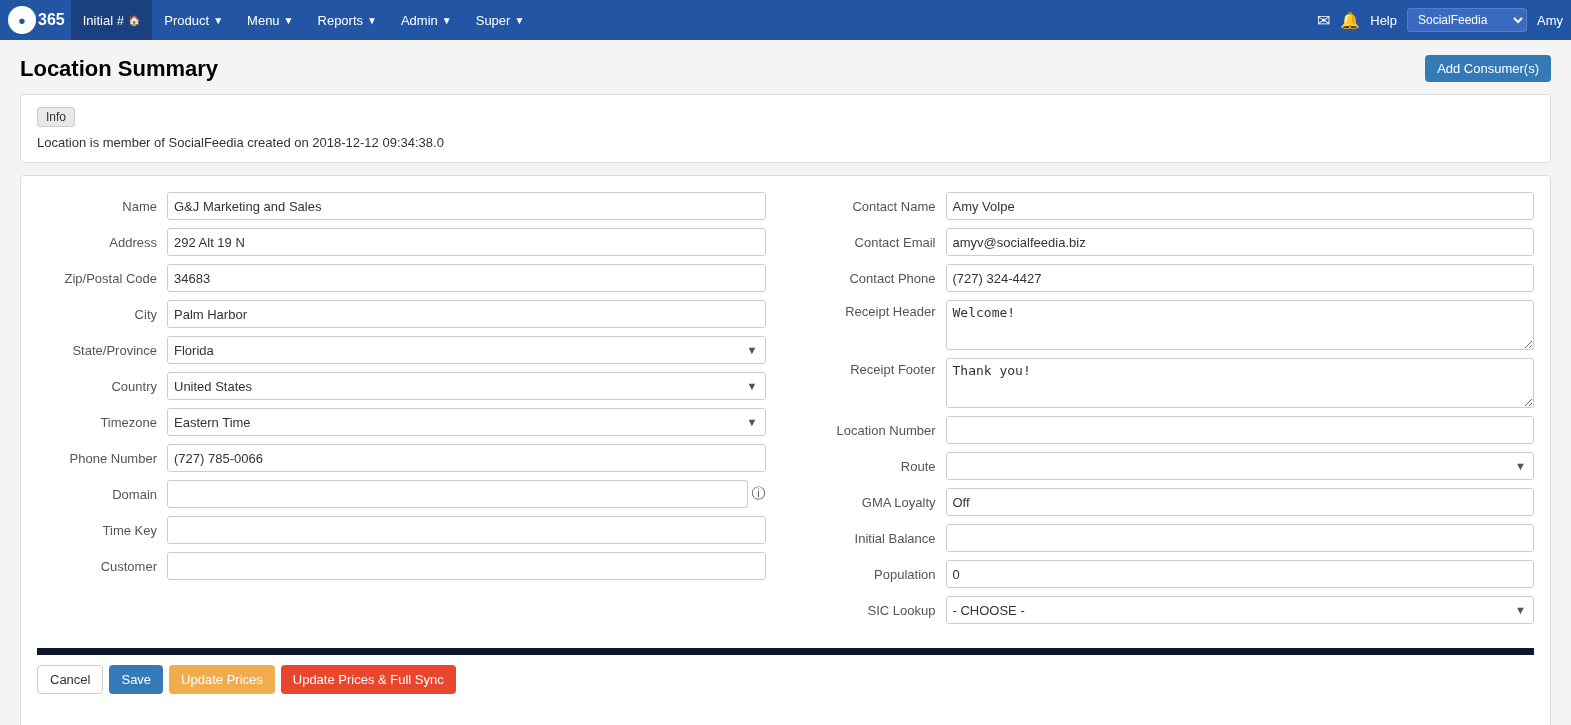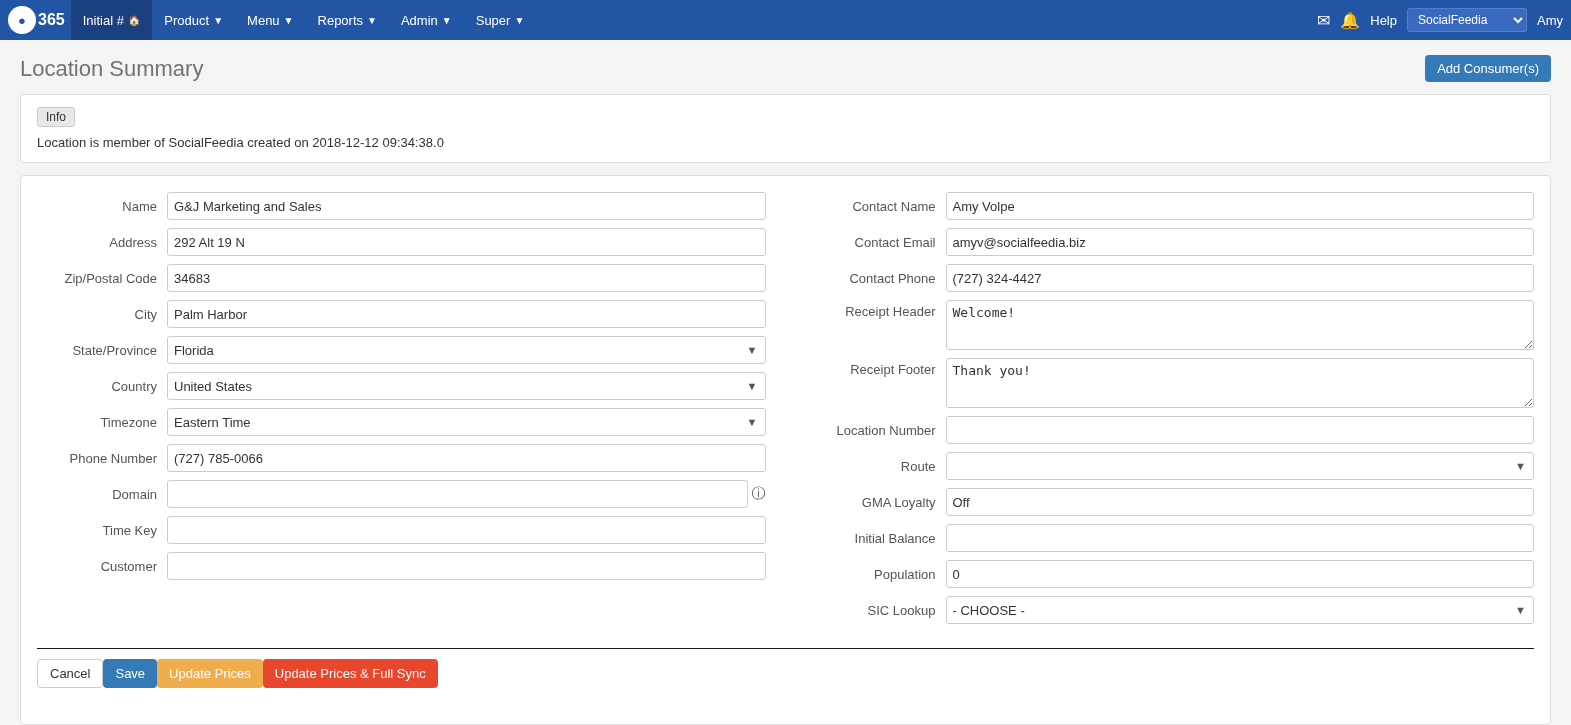--- a/index.html
+++ b/index.html
@@ -60,21 +60,21 @@
     .nav-right .user-name { color: #fff; font-size: 13px; }
 
     
     .page-content { padding: 15px 20px; background: #f4f4f4; }
     .page-header {
       display: flex;
       align-items: center;
       justify-content: space-between;
       margin-bottom: 12px;
     }
-    .page-title { font-size: 22px; font-weight: normal; color: #737373; }
+    .page-title { font-size: 22px; font-weight: bold; color: #000000; }
     .btn-add-consumer {
       background: #337ab7;
       color: #fff;
       border: none;
       padding: 6px 12px;
       border-radius: 4px;
       cursor: pointer;
       font-size: 13px;
     }
 
@@ -153,22 +153,23 @@
       width: 140px;
       min-width: 140px;
       font-size: 13px;
       color: #555;
       padding-right: 10px;
     }
 
     
     .action-bar {
       display: flex;
+      gap: 6px;
       padding: 10px 0;
-      border-top: 1px solid #0f172a;
+      border-top: 7px solid #0f172a;
       margin-bottom: 10px;
     }
     .btn { border: none; border-radius: 4px; padding: 6px 12px; font-size: 13px; cursor: pointer; }
     .btn-default { background: #fff; border: 1px solid #ccc; color: #333; }
     .btn-primary { background: #337ab7; color: #fff; }
     .btn-warning { background: #f0ad4e; color: #fff; }
     .btn-danger2 { background: #e8472e; color: #fff; }
   </style>
 </head>
 <body>

